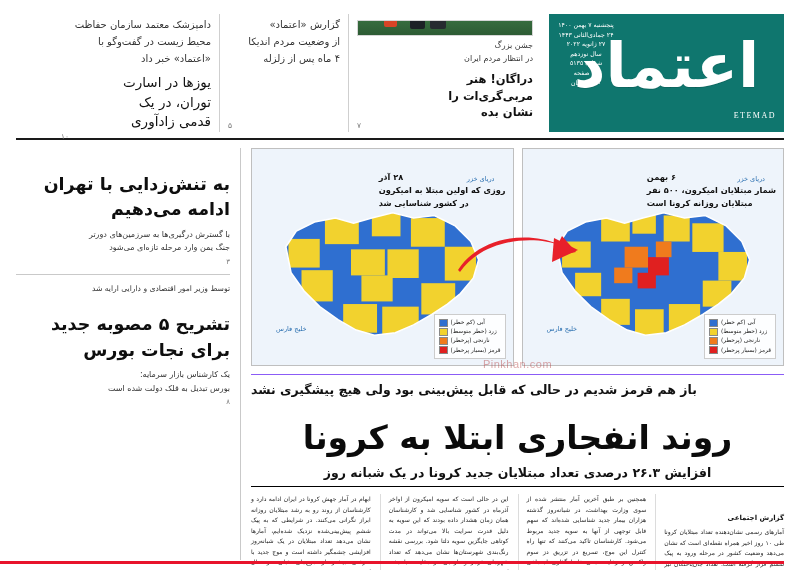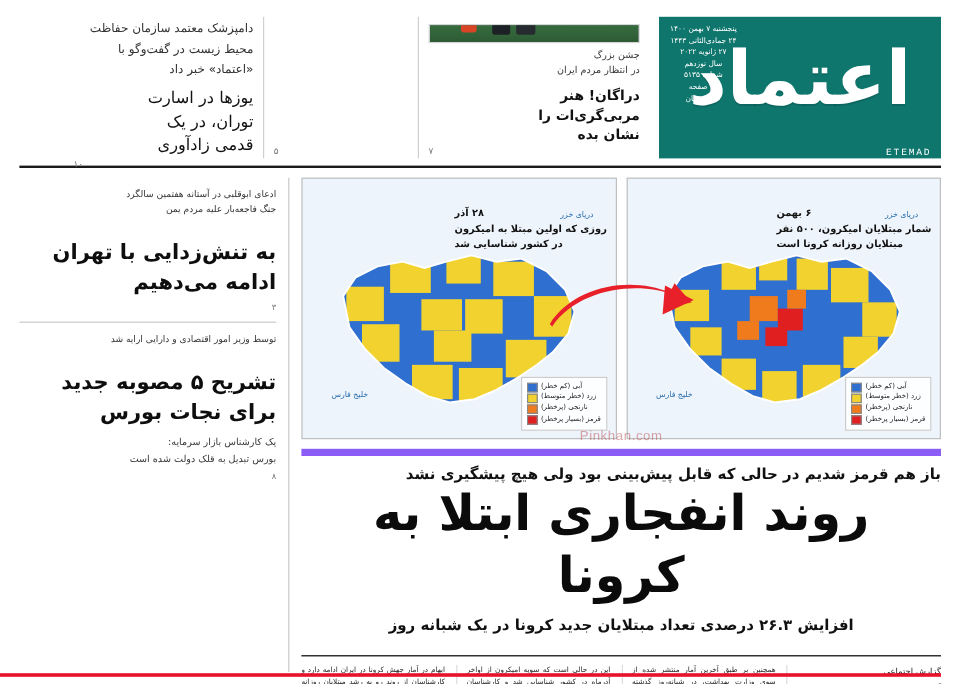--- a/index.html
+++ b/index.html
@@ -40,25 +40,25 @@
     color:#ffffff;
     font-size:62px;
     font-weight:bold;
     line-height:1;
     letter-spacing:-2px;
     padding-bottom:14px;
     text-shadow:0 1px 0 rgba(0,0,0,.12);
   }
   .logo-latin{
     position:absolute;
-    bottom:0;right:8px;
+    bottom:12px;right:8px;
     color:#fff;
     font-size:8px;
     letter-spacing:1.5px;
-    font-family:Liberation Mono, monospace;
+    font-family:Liberation Serif, serif;
   }
   .logo-datebox{
     position:absolute;
     top:6px;left:6px;
     color:#fff;
     font-size:6.2px;
     line-height:1.55;
     text-align:center;
     width:62px;
   }
@@ -194,57 +194,57 @@
   }
   .watermark{
     position:absolute;
     bottom:-4px;left:50%;transform:translateX(-50%);
     font-family:"Liberation Sans",sans-serif;
     font-size:11px;color:rgba(180,60,60,.45);
     z-index:6;letter-spacing:.5px;direction:ltr;
   }
   
   .lead-sub{
-    text-align:right;
+    text-align:left;
     font-size:12.5px;font-weight:bold;color:#111;
     margin-top:8px;
-    border-top:6px solid #8b5cf6;
+    border-top:1px solid #8b5cf6;
     padding-top:7px;
   }
   .lead-title{
     text-align:center;
-    font-size:41px;font-weight:bold;color:#0b0b0b;
+    font-size:33px;font-weight:bold;color:#0b0b0b;
     line-height:1.25;
-    margin-top:1px;
+    margin-top:20px;
     letter-spacing:-1px;
   }
   .lead-deck{
     text-align:center;
     font-size:12.5px;font-weight:bold;color:#111;
-    margin-top:7px;padding-bottom:18px;
+    margin-top:7px;padding-bottom:6px;
     border-bottom:1px solid #000;
   }
   
   .body-cols{
     display:flex;flex-direction:row;
     margin-top:7px;gap:9px;
     flex:1;
   }
   .bcol{
     flex:1;
     font-size:6.1px;
     line-height:1.72;
     color:#262626;
     text-align:justify;
     border-left:1px solid #dcdcdc;
     padding-left:8px;
   }
   .bcol:last-child{border-left:none;padding-left:0;}
   .bcol-head{
-    font-size:7px;font-weight:normal;color:#111;margin-bottom:3px;
+    font-size:7px;font-weight:bold;color:#111;margin-bottom:3px;margin-top:18px;
   }
   .bcol-more{
     font-weight:bold;color:#111;font-size:6.4px;
   }
   
   .lc-item{
     border-bottom:1px solid #c9c9c9;
     padding:7px 0 8px 0;
   }
   .lc-item:last-child{border-bottom:none;}
@@ -295,20 +295,23 @@
         </div>
         <div class="mh-photo-kicker" style="white-space:pre-line;margin-top:4px">جشن بزرگ
 در انتظار مردم ایران</div>
         <div class="mh-photo-title" style="white-space:pre-line">دراگان! هنر
 مربی‌گری‌ات را
 نشان بده</div>
         <div class="mh-pageno">۷</div>
       </div>
 
       <div class="mh-col mh-col-b">
+        <div class="mh-kicker" style="white-space:pre-line">گزارش «اعتماد»
+از وضعیت مردم اندیکا
+۴ ماه پس از زلزله</div>
         <div class="mh-pageno">۵</div>
       </div>
 
       <div class="mh-col mh-col-a">
         <div class="mh-kicker" style="white-space:pre-line">دامپزشک معتمد سازمان حفاظت
 محیط زیست در گفت‌وگو با
 «اعتماد» خبر داد</div>
         <div class="mh-title" style="white-space:pre-line">یوزها در اسارت
 توران، در یک
 قدمی زادآوری</div>
@@ -458,24 +461,24 @@
           <span>ابهام در آمار جهش کرونا در ایران ادامه دارد و کارشناسان از روند رو به رشد مبتلایان روزانه ابراز نگرانی می‌کنند. در شرایطی که به پیک ششم پیش‌بینی‌شده نزدیک شده‌ایم، آمارها نشان می‌دهد تعداد مبتلایان در یک شبانه‌روز افزایشی چشمگیر داشته است و موج جدید با سرعتی بیشتر از موج‌های قبلی در حال گسترش است. مسوولان وزارت بهداشت بارها درباره ضرورت تزریق دز یادآور و رعایت شیوه‌نامه‌های بهداشتی هشدار داده‌اند. اما گزارش‌های میدانی حاکی از کاهش محسوس رعایت پروتکل‌ها در شهرهای بزرگ است.</span>
           <span class="bcol-more"></span>
         </div>
       </div>
 
     </div>
 
     <div class="left-col">
 
       <div class="lc-item">
-        <div class="lc-kicker" style="white-space:pre-line">ادعای ابوقلبی در آستانه هفتمین سالگرد
-جنگ فاجعه‌بار علیه مردم یمن</div>
         <div class="lc-title" style="white-space:pre-line">به تنش‌زدایی با تهران
 ادامه می‌دهیم</div>
+        <div class="lc-sub" style="white-space:pre-line">با گسترش درگیری‌ها به سرزمین‌های دورتر
+جنگ یمن وارد مرحله تازه‌ای می‌شود</div>
         <div class="lc-foot">۳</div>
       </div>
 
 
       <div class="lc-item">
         <div class="lc-kicker" style="white-space:pre-line">توسط وزیر امور اقتصادی و دارایی ارایه شد</div>
         <div class="lc-title" style="white-space:pre-line">تشریح ۵ مصوبه جدید
 برای نجات بورس</div>
         <div class="lc-sub" style="white-space:pre-line">یک کارشناس بازار سرمایه:
 بورس تبدیل به قلک دولت شده است</div>

